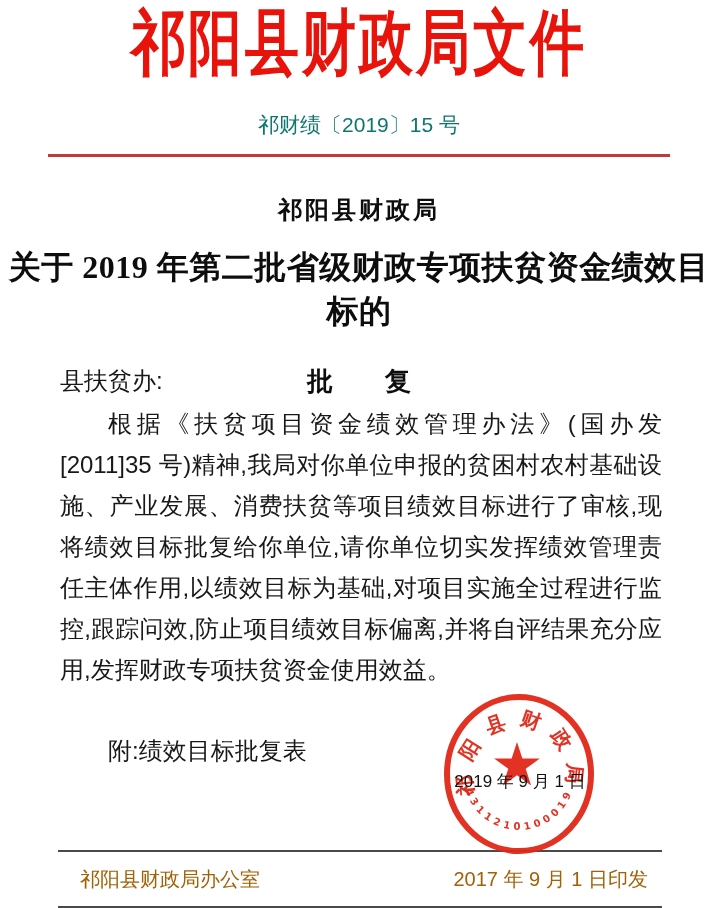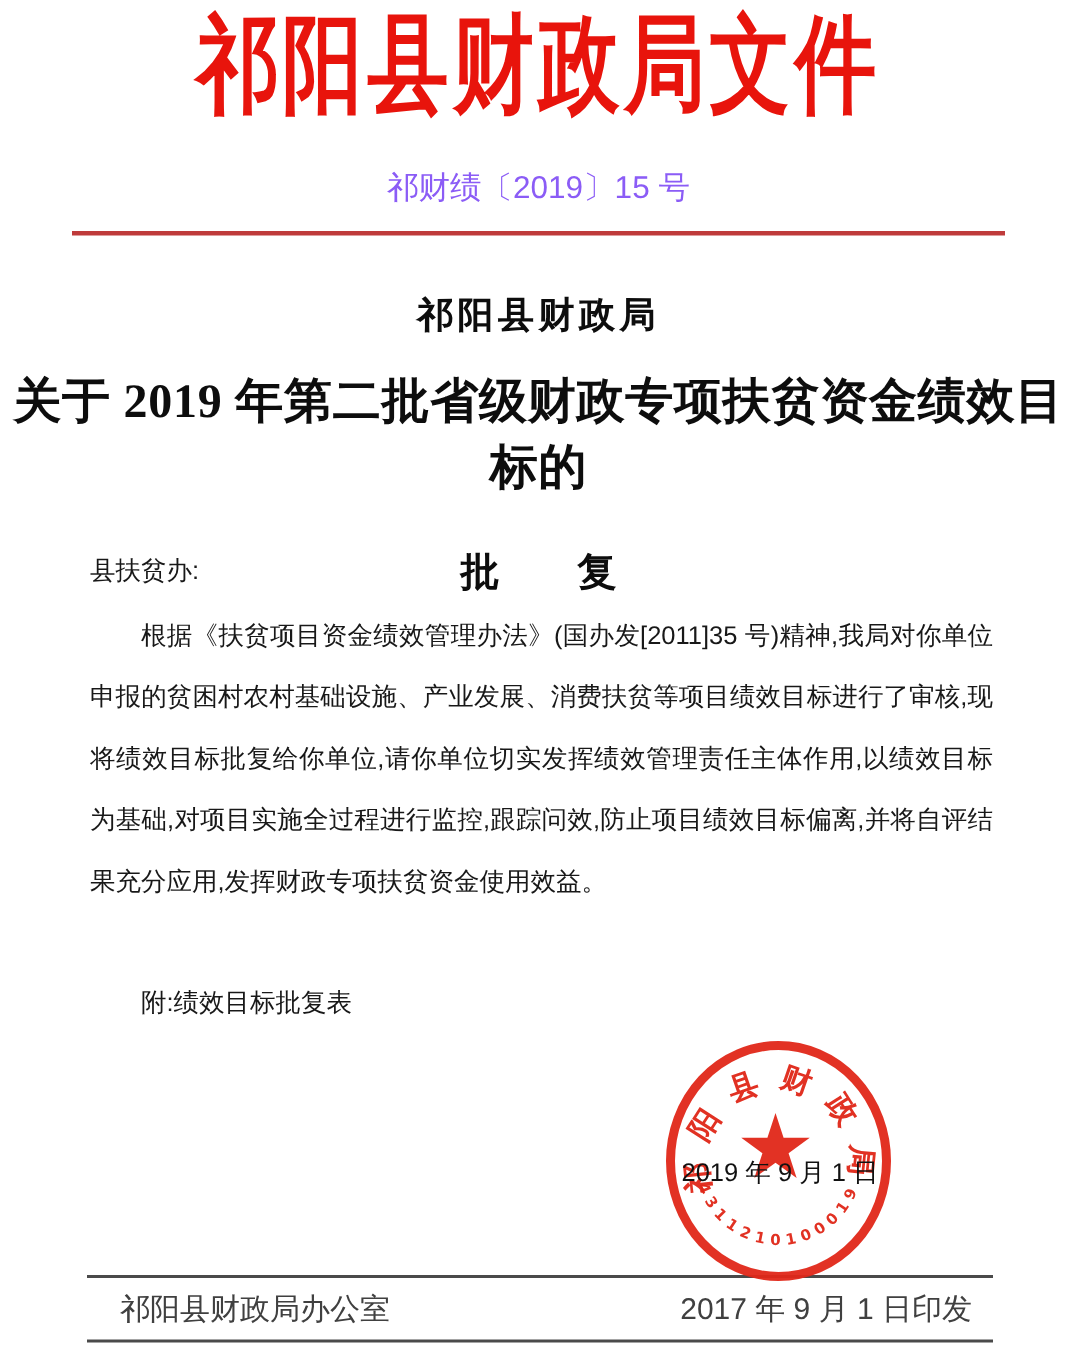--- a/index.html
+++ b/index.html
@@ -38,21 +38,21 @@
     transform-origin: top center;
     white-space: nowrap;
   }
   .doc-number {
     position: absolute;
     top: 111px;
     left: 0;
     width: 100%;
     text-align: center;
     font-size: 21px;
-    color: #8b5cf6;
+    color: #0f766e;
   }
   .red-rule {
     position: absolute;
     top: 154px;
     left: 48px;
     width: 622px;
     height: 3px;
     background: var(--rule-red);
   }
   
@@ -68,21 +68,21 @@
   }
   .title-l1 { font-size: 24px; letter-spacing: 3px; }
   .title-l2 { font-size: 32px; margin-top: 20px; letter-spacing: 0.5px; }
   .title-l3 { font-size: 26px; margin-top: 30px; white-space: pre; }
   
   .body-block {
     position: absolute;
     top: 360px;
     left: 60px;
     width: 602px;
-    font-size: 17px;
+    font-size: 24px;
     line-height: 41px;
     color: #181818;
   }
   .salutation { margin-bottom: 2px; }
   .paragraph {
     text-indent: 2em;
     text-align: justify;
     text-align-last: left;
   }
   .attachment { margin-top: 40px; text-indent: 2em; }
@@ -130,29 +130,29 @@
     color: #111111;
     z-index: 2;
     white-space: nowrap;
   }
   
   .footer {
     position: absolute;
     top: 850px;
     left: 58px;
     width: 604px;
-    height: 45px;
+    height: 58px;
     border-top: 2px solid var(--footer-rule);
     border-bottom: 2px solid var(--footer-rule);
     display: flex;
     align-items: center;
     justify-content: space-between;
     padding: 0 14px 0 22px;
     font-size: 20px;
-    color: #404040;
+    color: #a16207;
   }
 </style>
 </head>
 <body>
 
 <div class="page">
 
   <div class="red-header">祁阳县财政局文件</div>
 
   <div class="doc-number">祁财绩〔2019〕15 号</div>

